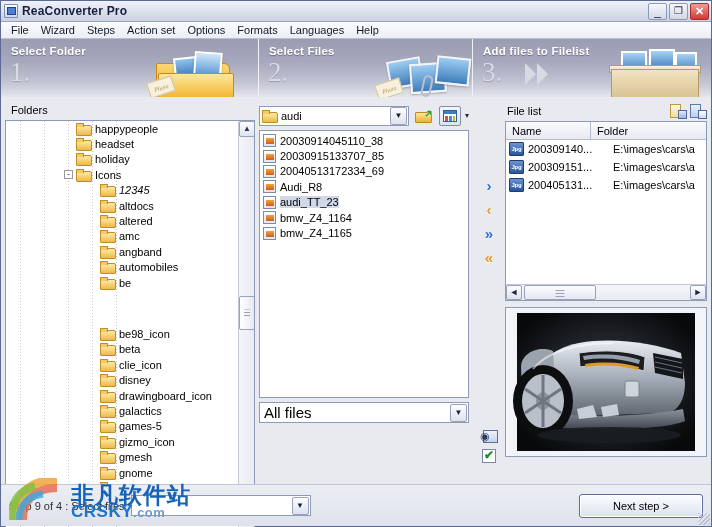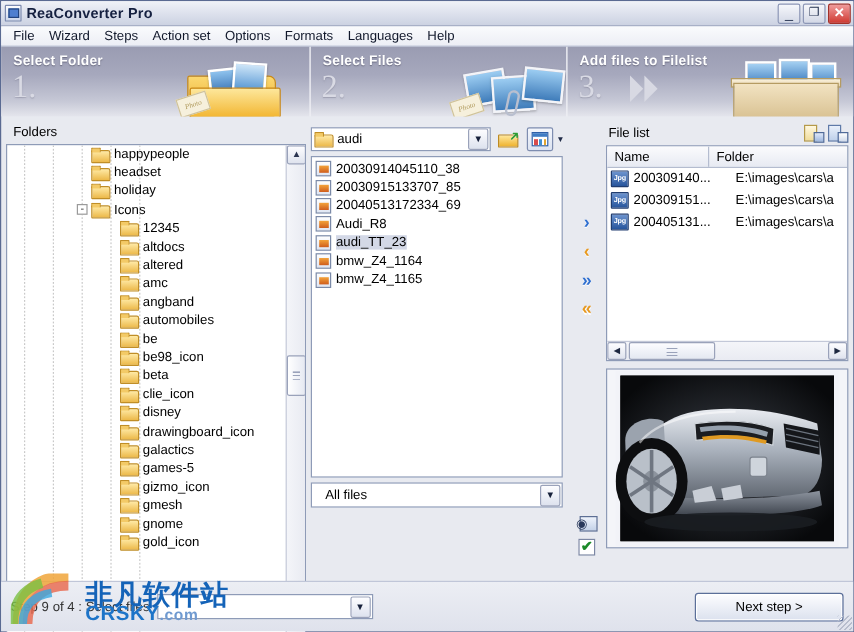--- a/index.html
+++ b/index.html
@@ -190,21 +190,21 @@
   .frow { display:flex; align-items:center; height:15.4px; padding-left:3px; white-space:nowrap; cursor:default;}
   .jicon { width:13px; height:13px; margin-right:4px; flex:none; position:relative;
     background:linear-gradient(to bottom,#fefefe,#dfe6f3); border:1px solid #7b8aa8; }
   .jicon:after { content:""; position:absolute; left:2px; top:3px; width:8px; height:6px;
     background:linear-gradient(to bottom,#f3a33a,#cf5d1c); }
   .fname { font-size:11px; }
   .frow.sel .fname { background:#d3d8e6; }
 
   .bottom-combo { height:21px; margin-top:4px; background:#fff; border:1px solid #8e9bb7;
      display:flex; align-items:center; padding-left:4px; }
-  .bottom-combo .ctext { flex:1; font-size:11px;margin-left:7px; }
+  .bottom-combo .ctext { flex:1; font-size:15px; }
 
   
   .arrowcol { width:32px; display:flex; flex-direction:column; align-items:center; padding-top:72px; }
   .arrowbtn { width:22px; height:24px; display:flex; align-items:center; justify-content:center;
      font-size:15px; font-weight:bold; cursor:pointer; line-height:1; }
   .a-blue { color:#2f6fd0; text-shadow:0 1px 0 #fff; }
   .a-orange { color:#e8991f; text-shadow:0 1px 0 #fff; }
   .eye-icon { width:18px; height:15px; position:relative; margin-top:auto; }
   .eye-icon:before{content:""; position:absolute; left:3px; top:2px; width:13px; height:11px;
      background:linear-gradient(to bottom,#eef3fb,#c4d2e8); border:1px solid #5d6f94;}
@@ -363,21 +363,21 @@
             <div class="tnode" style="padding-left: 58px;">
               <div class="spacer"></div>
               <div class="ficon"></div>
               <div class="tlabel">holiday</div>
             </div>
             <div class="tnode" style="padding-left: 58px;">
               <div class="exp">-</div>
               <div class="ficon"></div>
               <div class="tlabel">Icons</div>
             </div>
-            <div class="tnode" style="padding-left: 82px;">
+            <div class="tnode" style="padding-left: 82px; font-style: italic;">
               <div class="spacer"></div>
               <div class="ficon"></div>
               <div class="tlabel">12345</div>
             </div>
             <div class="tnode" style="padding-left: 82px; align-items: center;">
               <div class="spacer"></div>
               <div class="ficon"></div>
               <div class="tlabel">altdocs</div>
             </div>
             <div class="tnode" style="padding-left: 82px;">
@@ -398,21 +398,21 @@
             <div class="tnode" style="padding-left: 82px;">
               <div class="spacer"></div>
               <div class="ficon"></div>
               <div class="tlabel">automobiles</div>
             </div>
             <div class="tnode" style="padding-left: 82px;">
               <div class="spacer"></div>
               <div class="ficon"></div>
               <div class="tlabel">be</div>
             </div>
-            <div class="tnode" style="padding-left: 82px;">
+            <div class="tnode" style="padding-left: 82px; margin-top: 36px;">
               <div class="spacer"></div>
               <div class="ficon"></div>
               <div class="tlabel">be98_icon</div>
             </div>
             <div class="tnode" style="padding-left: 82px;">
               <div class="spacer"></div>
               <div class="ficon"></div>
               <div class="tlabel">beta</div>
             </div>
             <div class="tnode" style="padding-left: 82px;">

